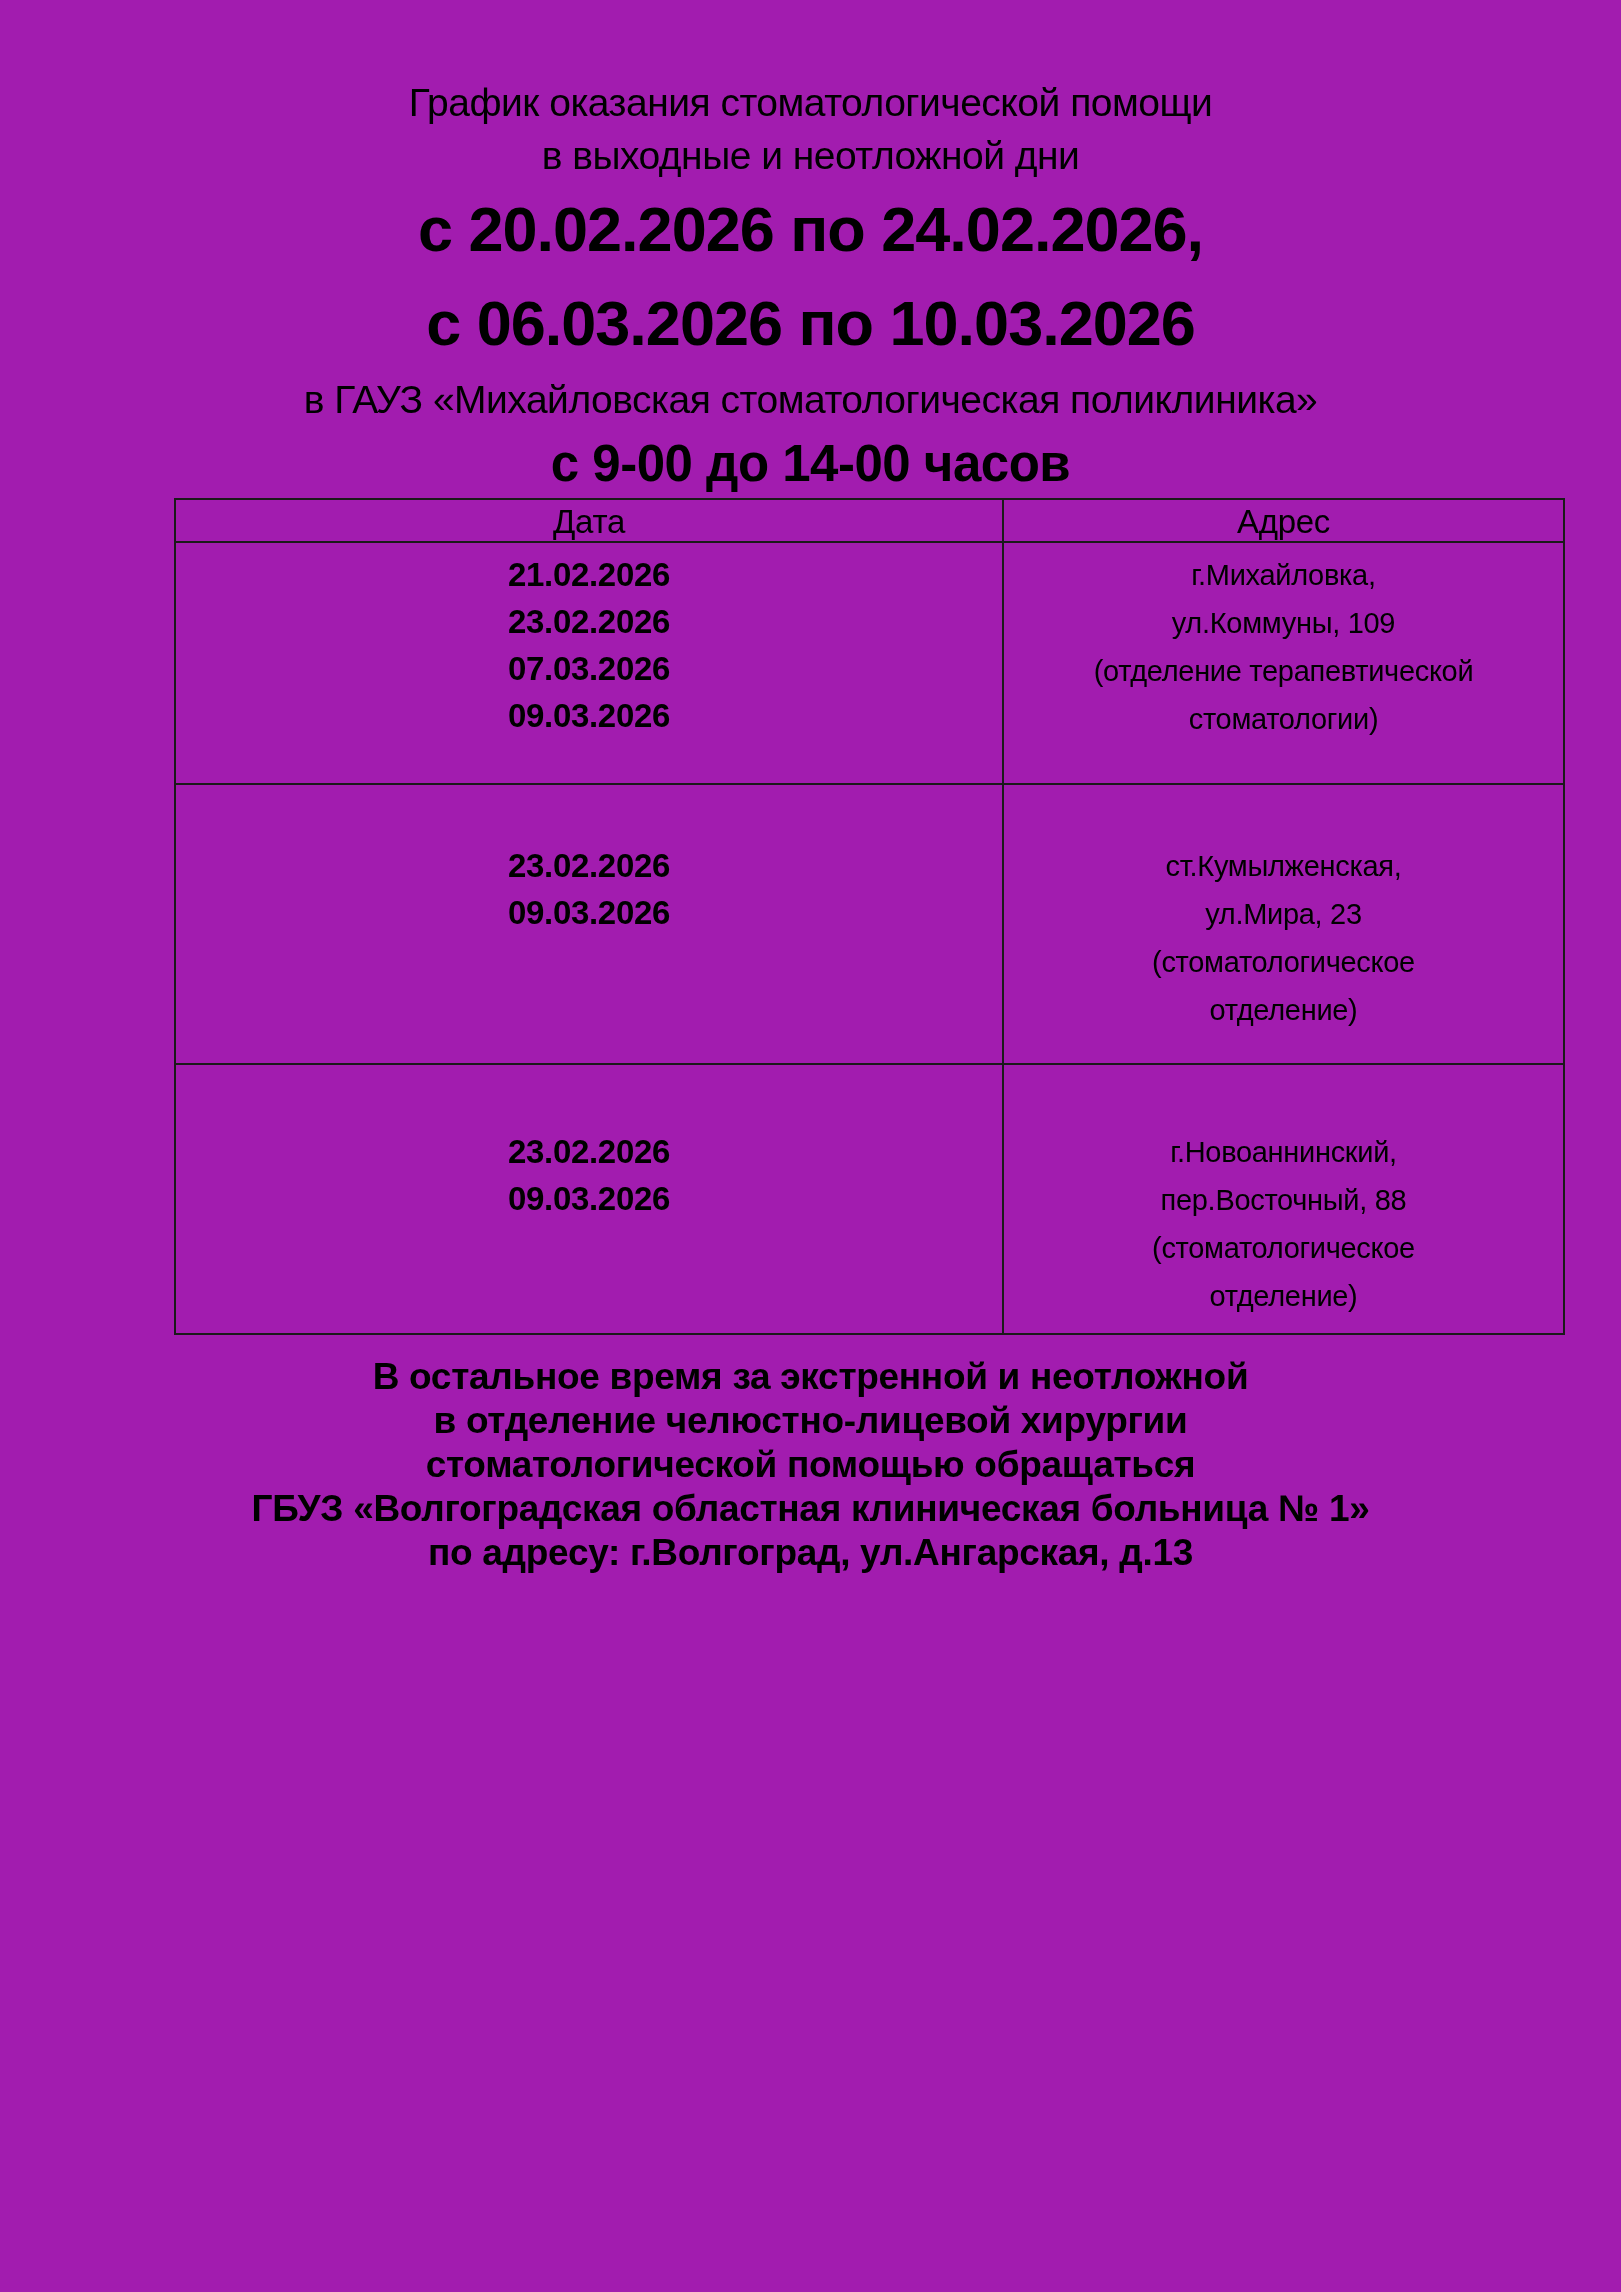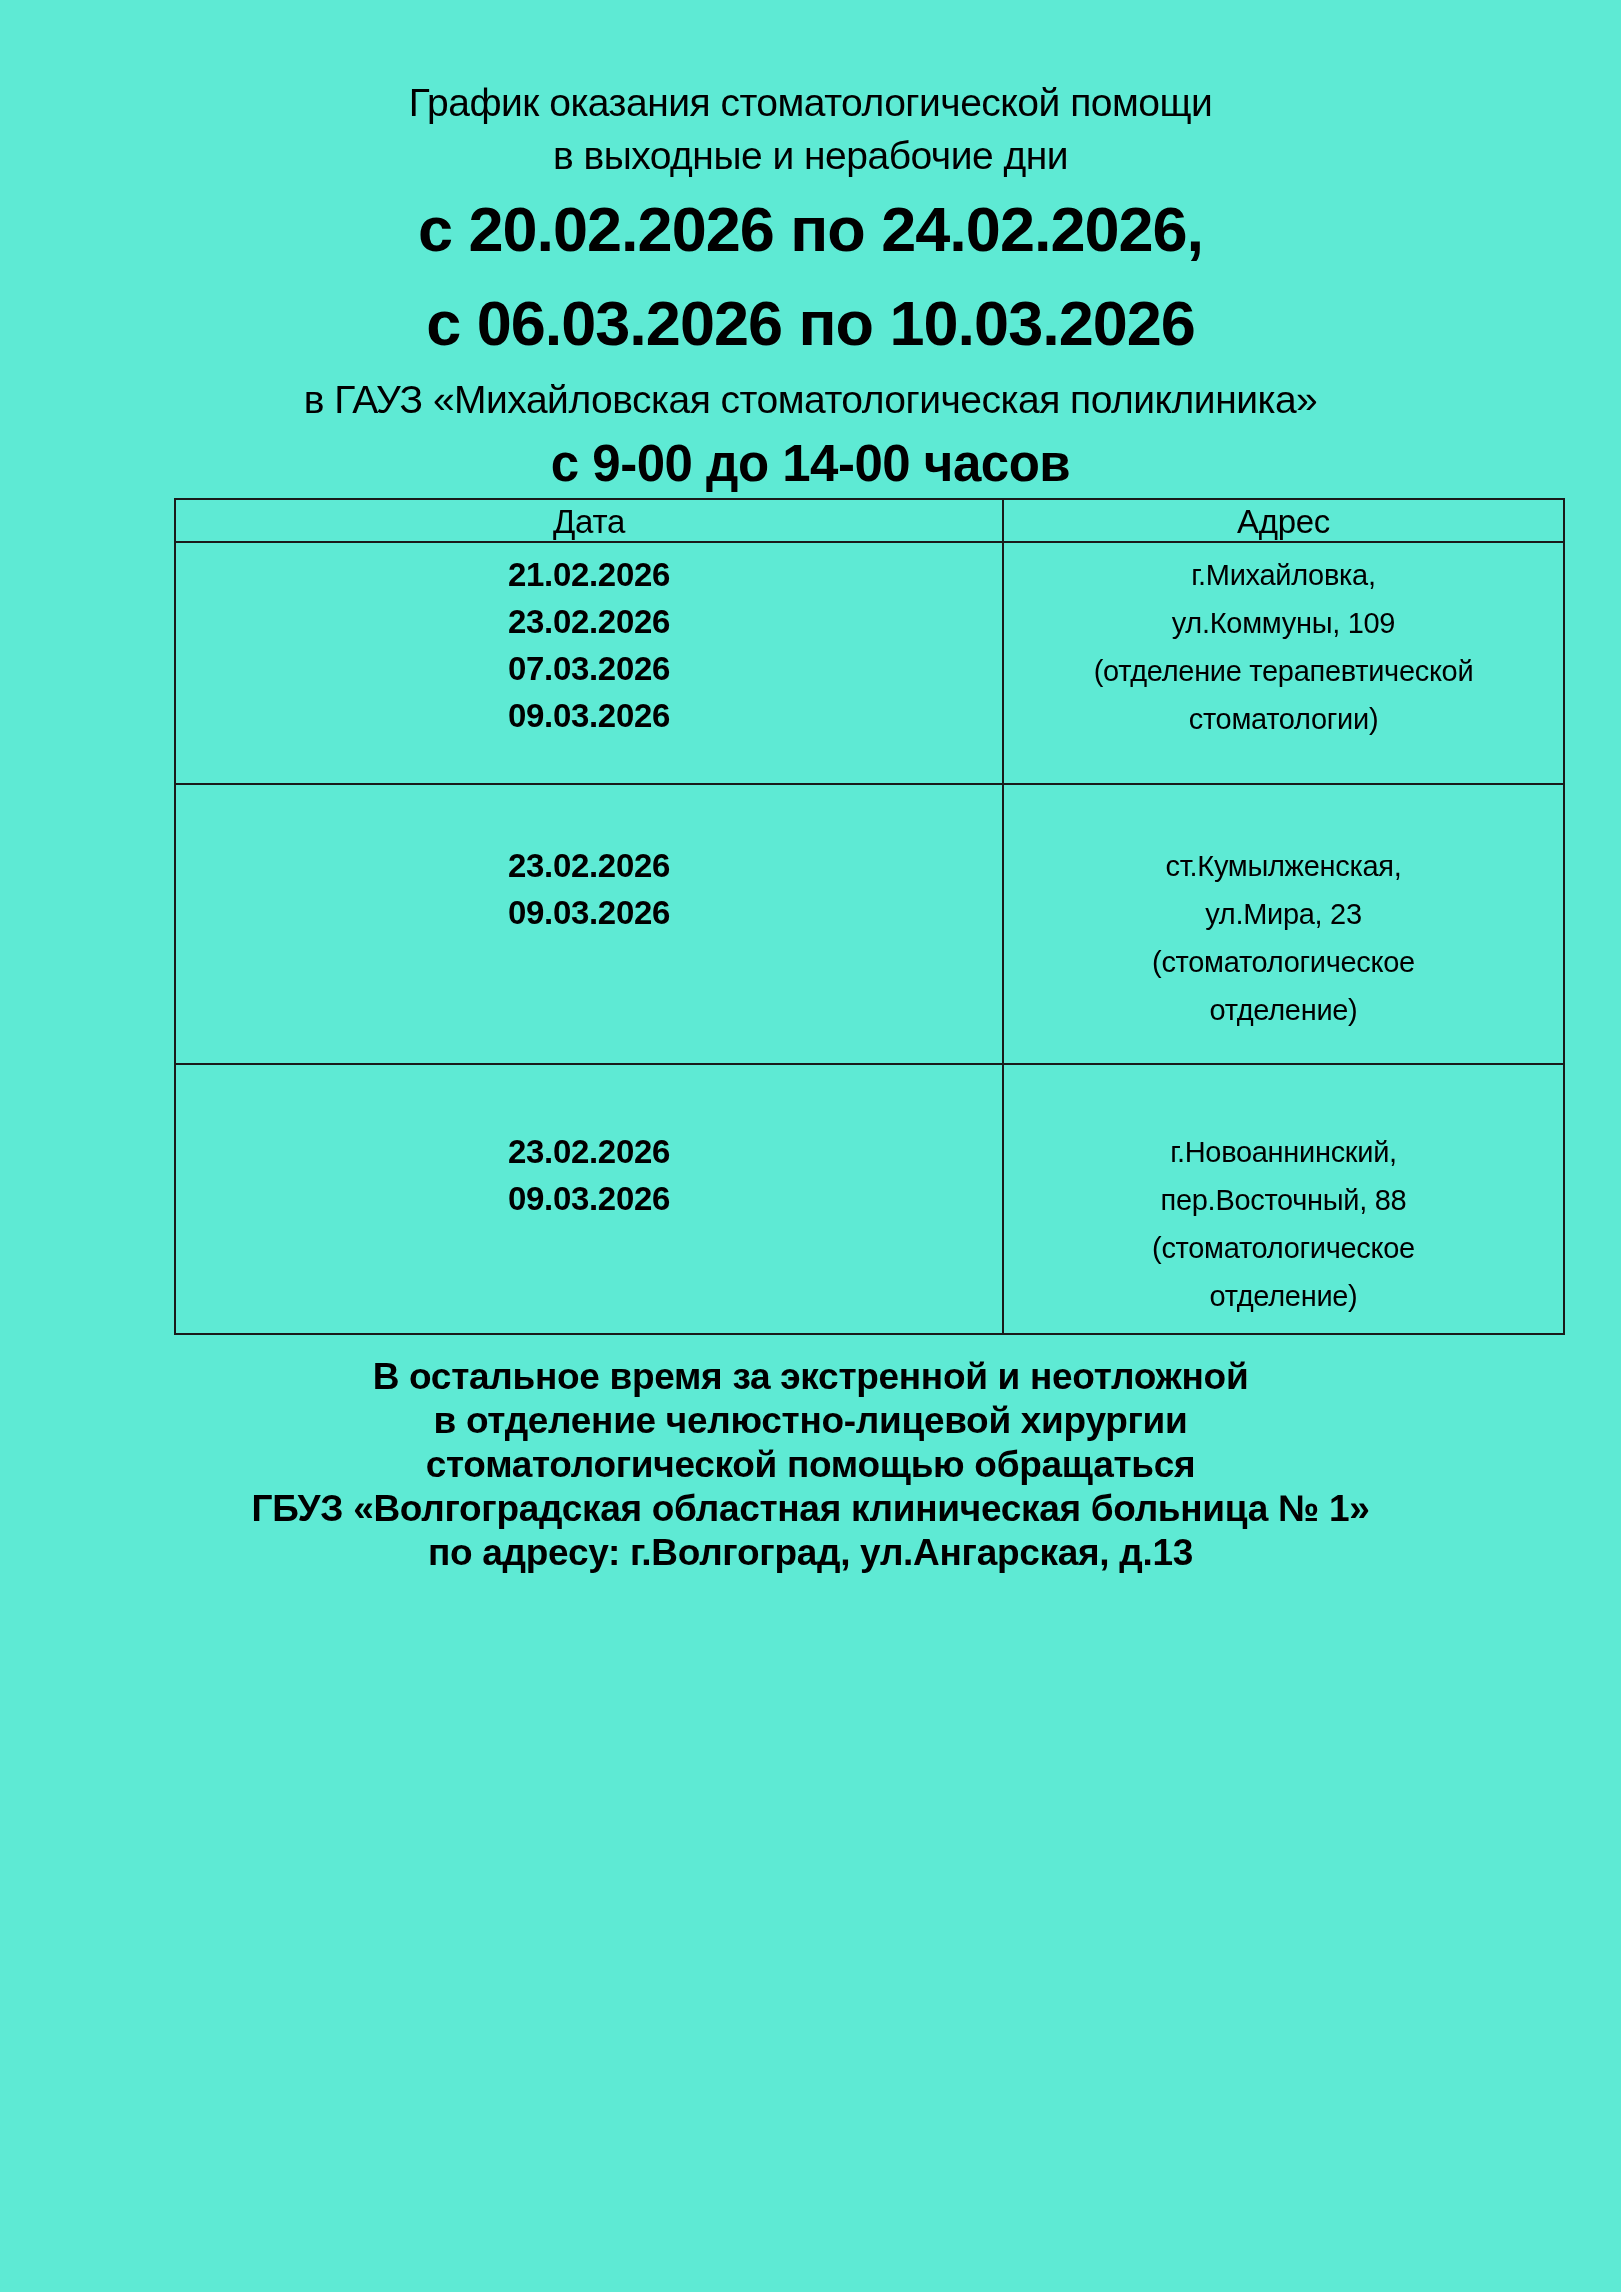--- a/index.html
+++ b/index.html
@@ -4,21 +4,21 @@
 <style>
   html, body {
     margin: 0;
     padding: 0;
     background: #ffffff;
   }
   .page {
     position: relative;
     width: 1621px;
     height: 2293px;
-    background: #5eead4;
+    background: #a21caf;
     color: #000000;
     font-family: "Liberation Sans", sans-serif;
     box-sizing: border-box;
     padding-top: 76px;
     overflow: hidden;
   }
   .centered { text-align: center; }
 
   .title-line {
     font-size: 39px;
@@ -99,21 +99,21 @@
     white-space: nowrap;
   }
 </style>
 </head>
 <body>
 
 <div class="page">
 
   <div class="centered title-line">График оказания стоматологической помощи</div>
 
-  <div class="centered title-line">в выходные и нерабочие дни</div>
+  <div class="centered title-line">в выходные и неотложной дни</div>
 
   <div class="centered period-line">с 20.02.2026 по 24.02.2026,</div>
 
   <div class="centered period-line">с 06.03.2026 по 10.03.2026</div>
 
   <div class="centered facility-line">в ГАУЗ «Михайловская стоматологическая поликлиника»</div>
 
   <div class="centered hours-line">с 9-00 до 14-00 часов</div>
 
   <table class="schedule">

